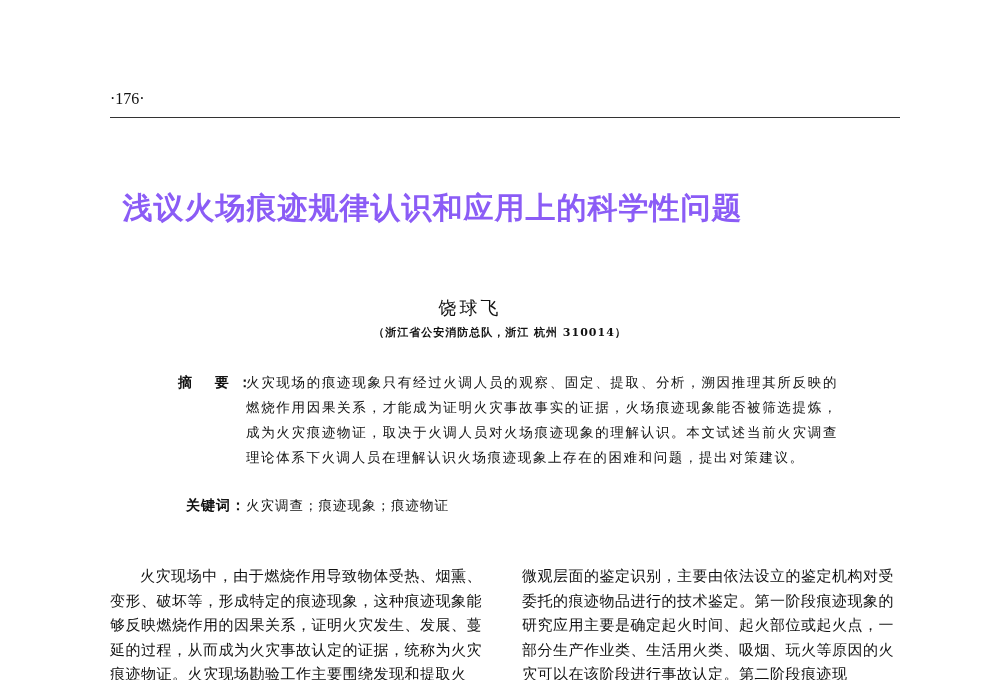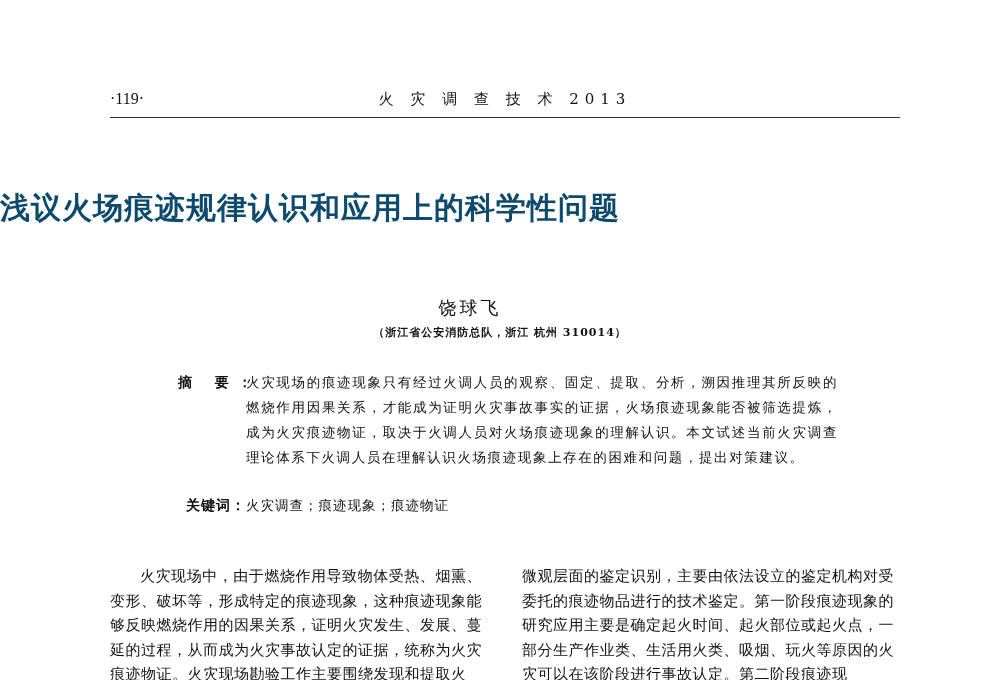--- a/index.html
+++ b/index.html
@@ -18,23 +18,23 @@
   }
   .journal-name {
     position: absolute; left: 0; right: 0; top: 2px; text-align: center;
     font-size: 15px; letter-spacing: 6px;
   }
   .header-rule {
     position: absolute; left: 110px; top: 117px; width: 790px; height: 0;
     border-top: 1.5px solid #333;
   }
   .title {
-    position: absolute; left: 0; width: 865px; top: 188px; text-align: left;
+    position: absolute; left: 0; width: 865px; top: 188px; text-align: center;
     font-family: "DejaVu Sans", sans-serif; font-weight: bold;
-    font-size: 30px; letter-spacing: 1px; color: #0c4a6e;
+    font-size: 30px; letter-spacing: 1px; color: #8b5cf6;
   }
   .author {
     position: absolute; left: 0; width: 940px; top: 296px; text-align: center;
     font-size: 18px; letter-spacing: 3px;
   }
   .affiliation {
     position: absolute; left: 0; width: 1000px; top: 325px; text-align: center;
     font-size: 11px; letter-spacing: 1px; font-weight: bold;
   }
   .abstract {
@@ -58,22 +58,21 @@
     letter-spacing: 0.5px;
   }
   .col-left { left: 110px; }
   .col-right { left: 522px; }
   .indent { text-indent: 2em; }
 </style>
 </head>
 <body>
 
 <div class="page-header">
-  <span class="page-number">·119·</span>
-  <div class="journal-name">火 灾 调 查 技 术 2013</div>
+  <span class="page-number">·176·</span>
 </div>
 <div class="header-rule"></div>
 
 <h1 class="title" style="margin:0;">浅议火场痕迹规律认识和应用上的科学性问题</h1>
 <div class="author">饶球飞</div>
 <div class="affiliation">（浙江省公安消防总队，浙江  杭州 310014）</div>
 
 <div class="abstract">
   <span class="abstract-label">摘 要：</span>
   <div class="abstract-body">火灾现场的痕迹现象只有经过火调人员的观察、固定、提取、分析，溯因推理其所反映的燃烧作用因果关系，才能成为证明火灾事故事实的证据，火场痕迹现象能否被筛选提炼，成为火灾痕迹物证，取决于火调人员对火场痕迹现象的理解认识。本文试述当前火灾调查理论体系下火调人员在理解认识火场痕迹现象上存在的困难和问题，提出对策建议。</div>

